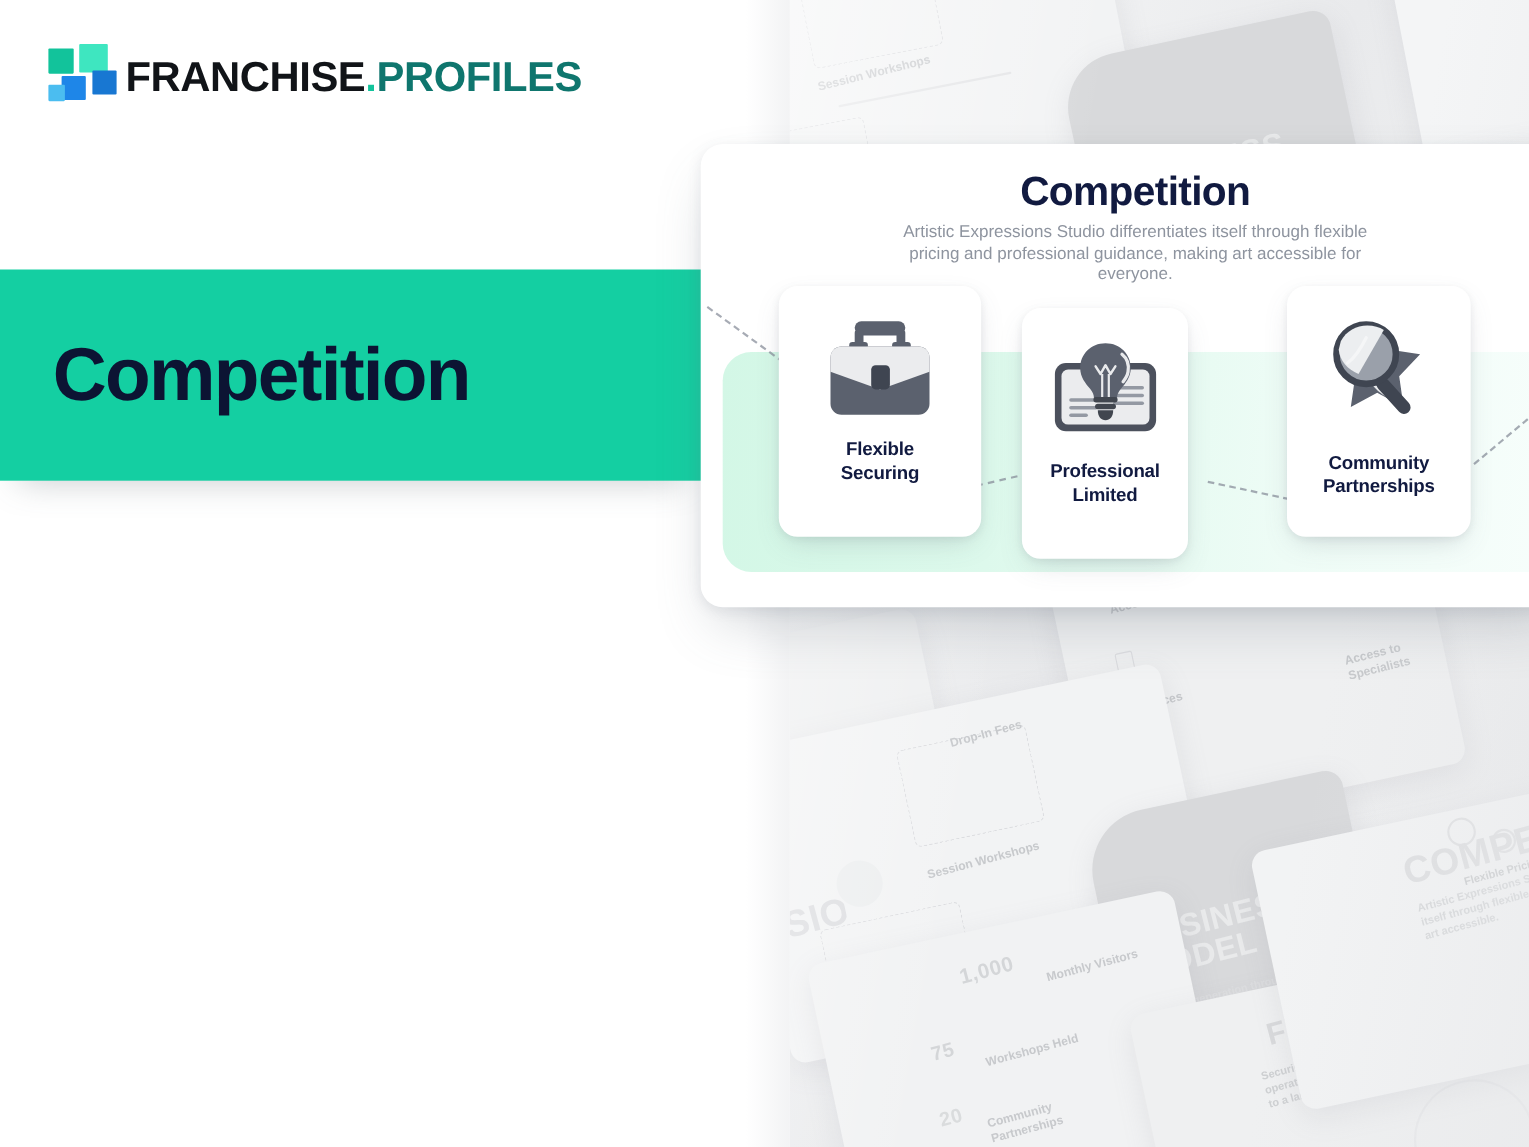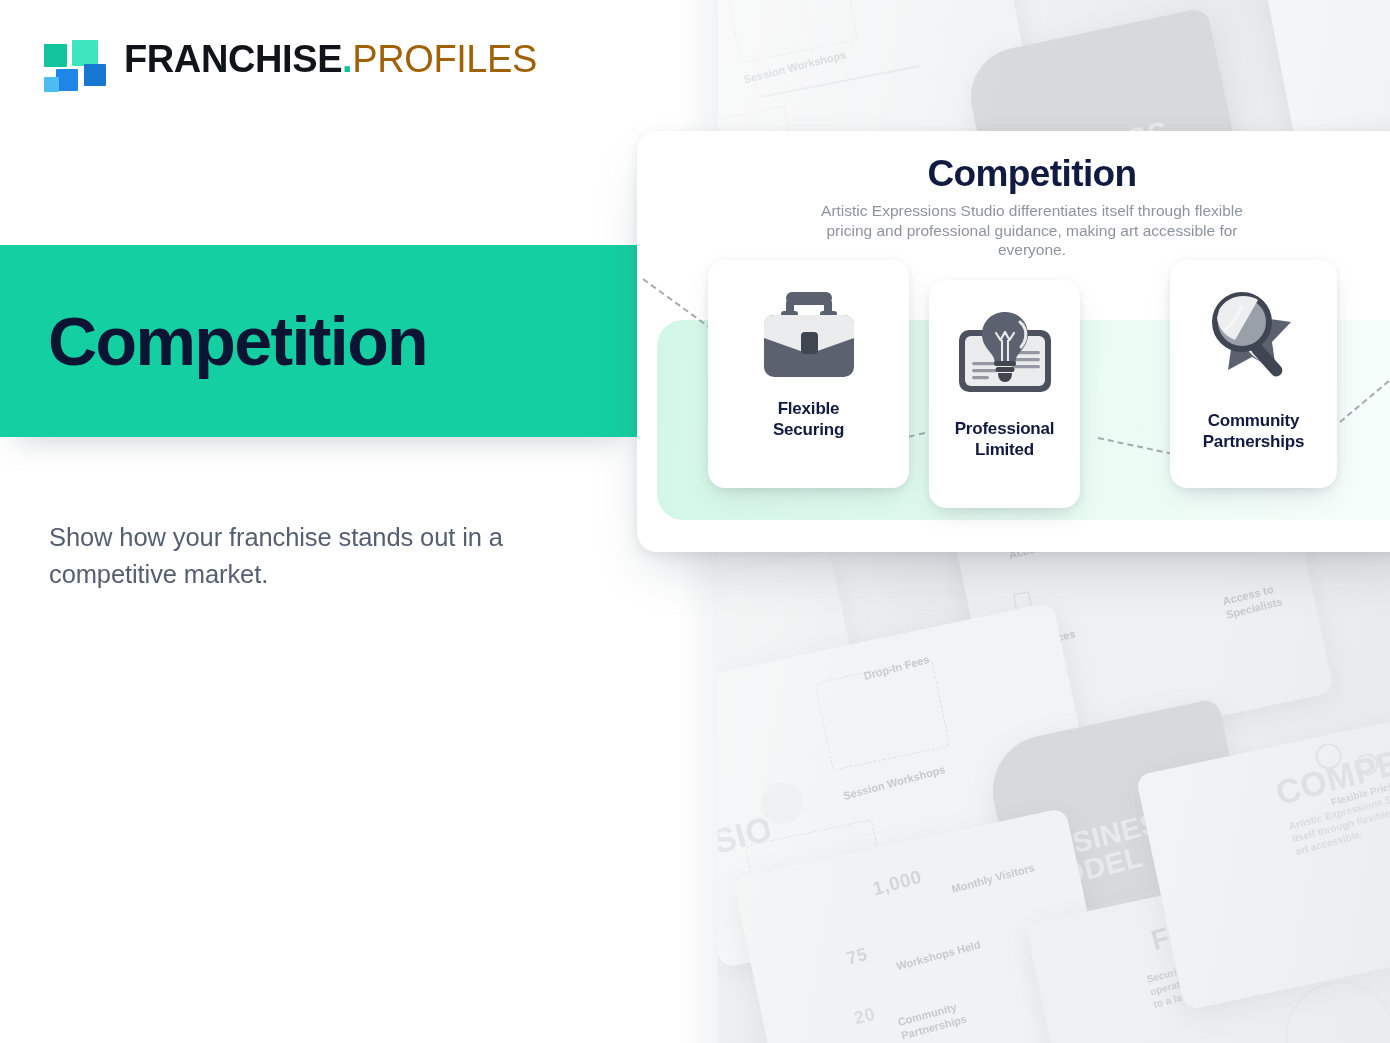--- a/index.html
+++ b/index.html
@@ -42,27 +42,27 @@
 
   
   .left-col{ position:absolute; left:0; top:0; width:718px; height:1043px; background:#ffffff; }
   .left-col::after{
     content:""; position:absolute; right:0; top:0; width:40px; height:1043px;
     background:linear-gradient(90deg, rgba(255,255,255,0) 0%, rgba(236,237,239,.65) 100%);
     pointer-events:none;
   }
 
   
-  .logo-wrap{ position:absolute; left:44px; top:40px; display:flex; gap:18px; }
+  .logo-wrap{ position:absolute; left:44px; top:40px; display:flex; align-items:center; gap:8px; }
   .logo-mark{ position:relative; width:62px; height:62px; }
   .logo-mark i{ position:absolute; display:block; border-radius:1px; }
   .logo-text{ font-size:38px; letter-spacing:-0.4px; line-height:1; white-space:nowrap; display:flex; align-items:baseline; }
   .lt-bold{ font-weight:700; color:#111418; }
   .lt-dot{ font-weight:700; }
-  .lt-light{ font-weight:400; color:#a16207; }
+  .lt-light{ font-weight:700; color:#0f766e; }
 
   
   .teal-band{
     position:absolute; left:0; top:245px; width:638px; height:192px;
     background:#14cfa2;
     box-shadow:0 16px 30px -16px rgba(90,100,110,.35);
   }
   .teal-band h1{
     position:absolute; left:48px; top:50%; transform:translateY(-50%);
     font-size:68px; font-weight:700; letter-spacing:-1.6px; color:#0c1433; line-height:1;
@@ -104,21 +104,21 @@
     position:absolute; background:#ffffff; border-radius:17px;
     box-shadow:0 10px 26px -8px rgba(95,105,120,.26), 0 2px 7px rgba(95,105,120,.10);
     display:flex; flex-direction:column; align-items:center; justify-content:flex-start;
     padding-top:24px;
   }
   .feat .ico{ width:118px; height:104px; display:block; }
   .feat .flabel{
     margin-top:10px; text-align:center; font-size:17px; font-weight:800;
     color:#111a40; line-height:21px; letter-spacing:-0.2px;
   }
-  .feat-1{ left:71px; top:129px; width:201px; height:228px; }
+  .feat-1{ left:71px; top:129px; width:184px; height:228px; }
   .feat-2{ left:292px; top:149px; width:151px; height:228px; }
   .feat-3{ left:533px; top:129px; width:167px; height:228px;gap:12px; }
 </style>
 </head>
 <body>
 
 <div id="stage">
 
   <div class="bg-right">
 
@@ -211,21 +211,20 @@
           <span class="lt-dot" style="color:#12c39b;">.</span>
           <span class="lt-light">PROFILES</span>
       </div>
     </div>
 
     <div class="teal-band">
       <h1>Competition</h1>
     </div>
 
     <div class="body-copy">
-      <p>Show how your franchise stands out in a competitive market.</p>
     </div>
   </div>
 
   <div class="slide-card">
 
     <div class="slide-title">Competition</div>
     <div class="slide-sub">Artistic Expressions Studio differentiates itself through flexible pricing and professional guidance, making art accessible for everyone.</div>
 
     <div class="mint-panel"></div>
 

